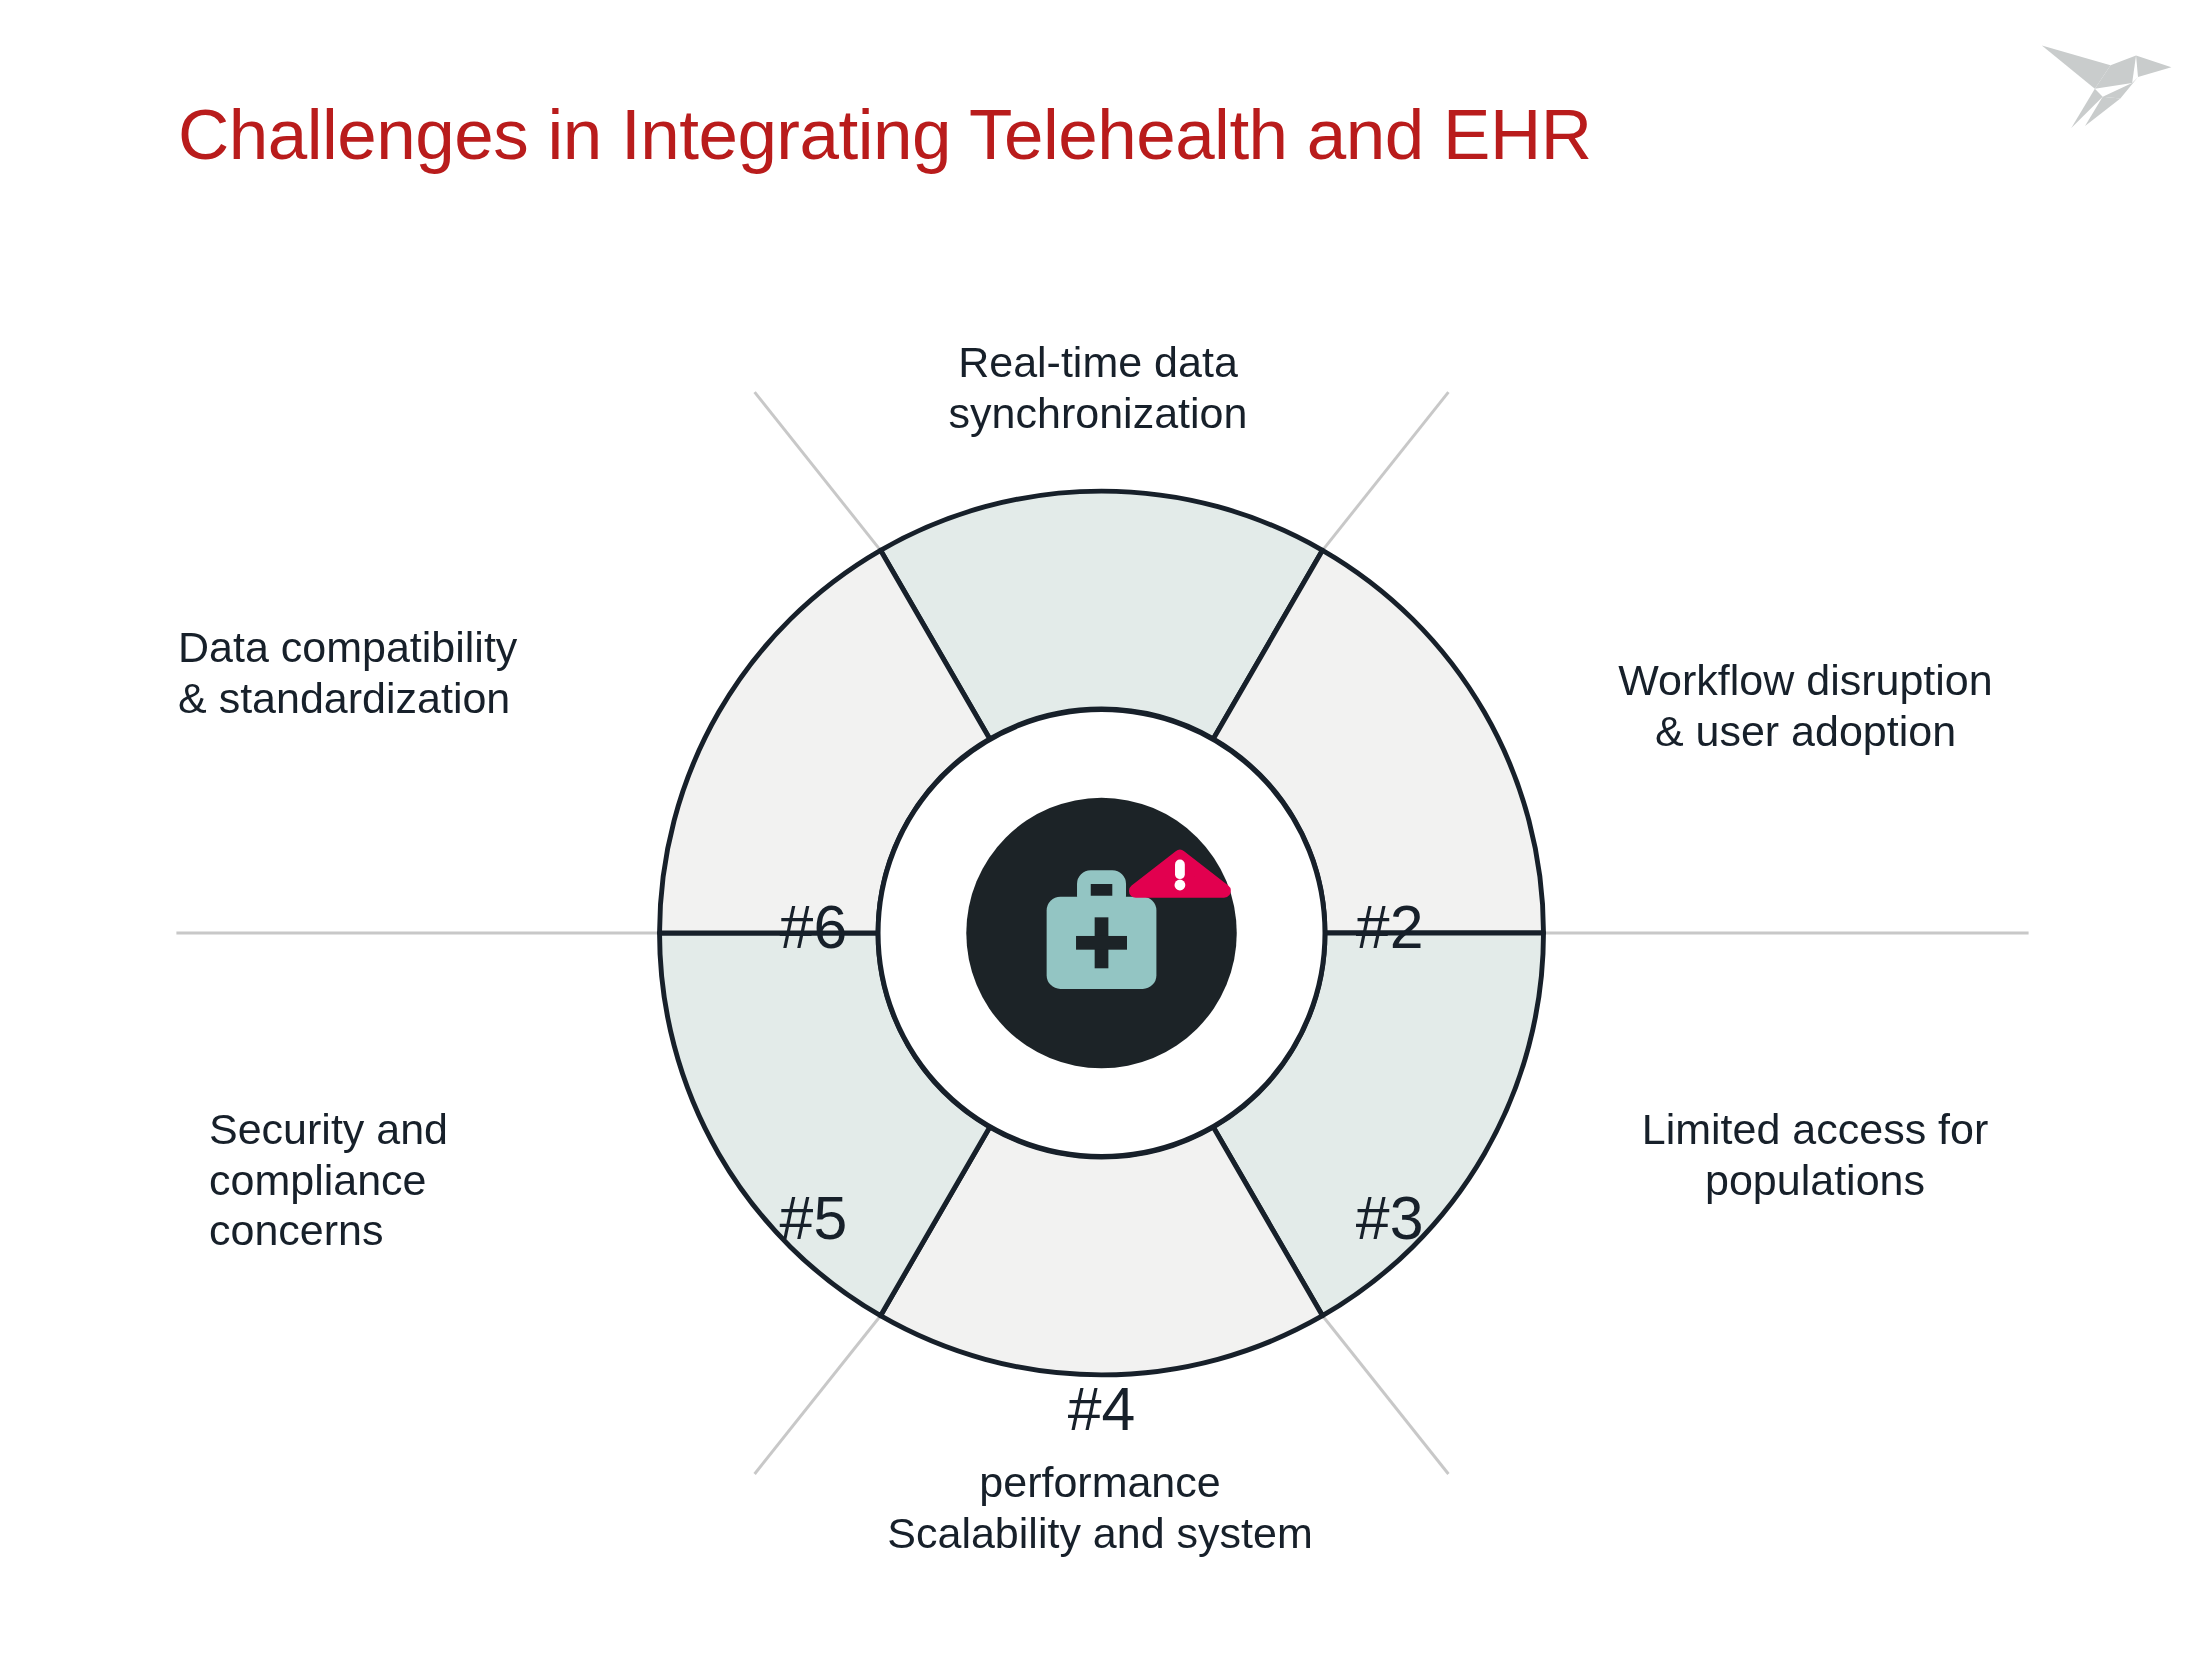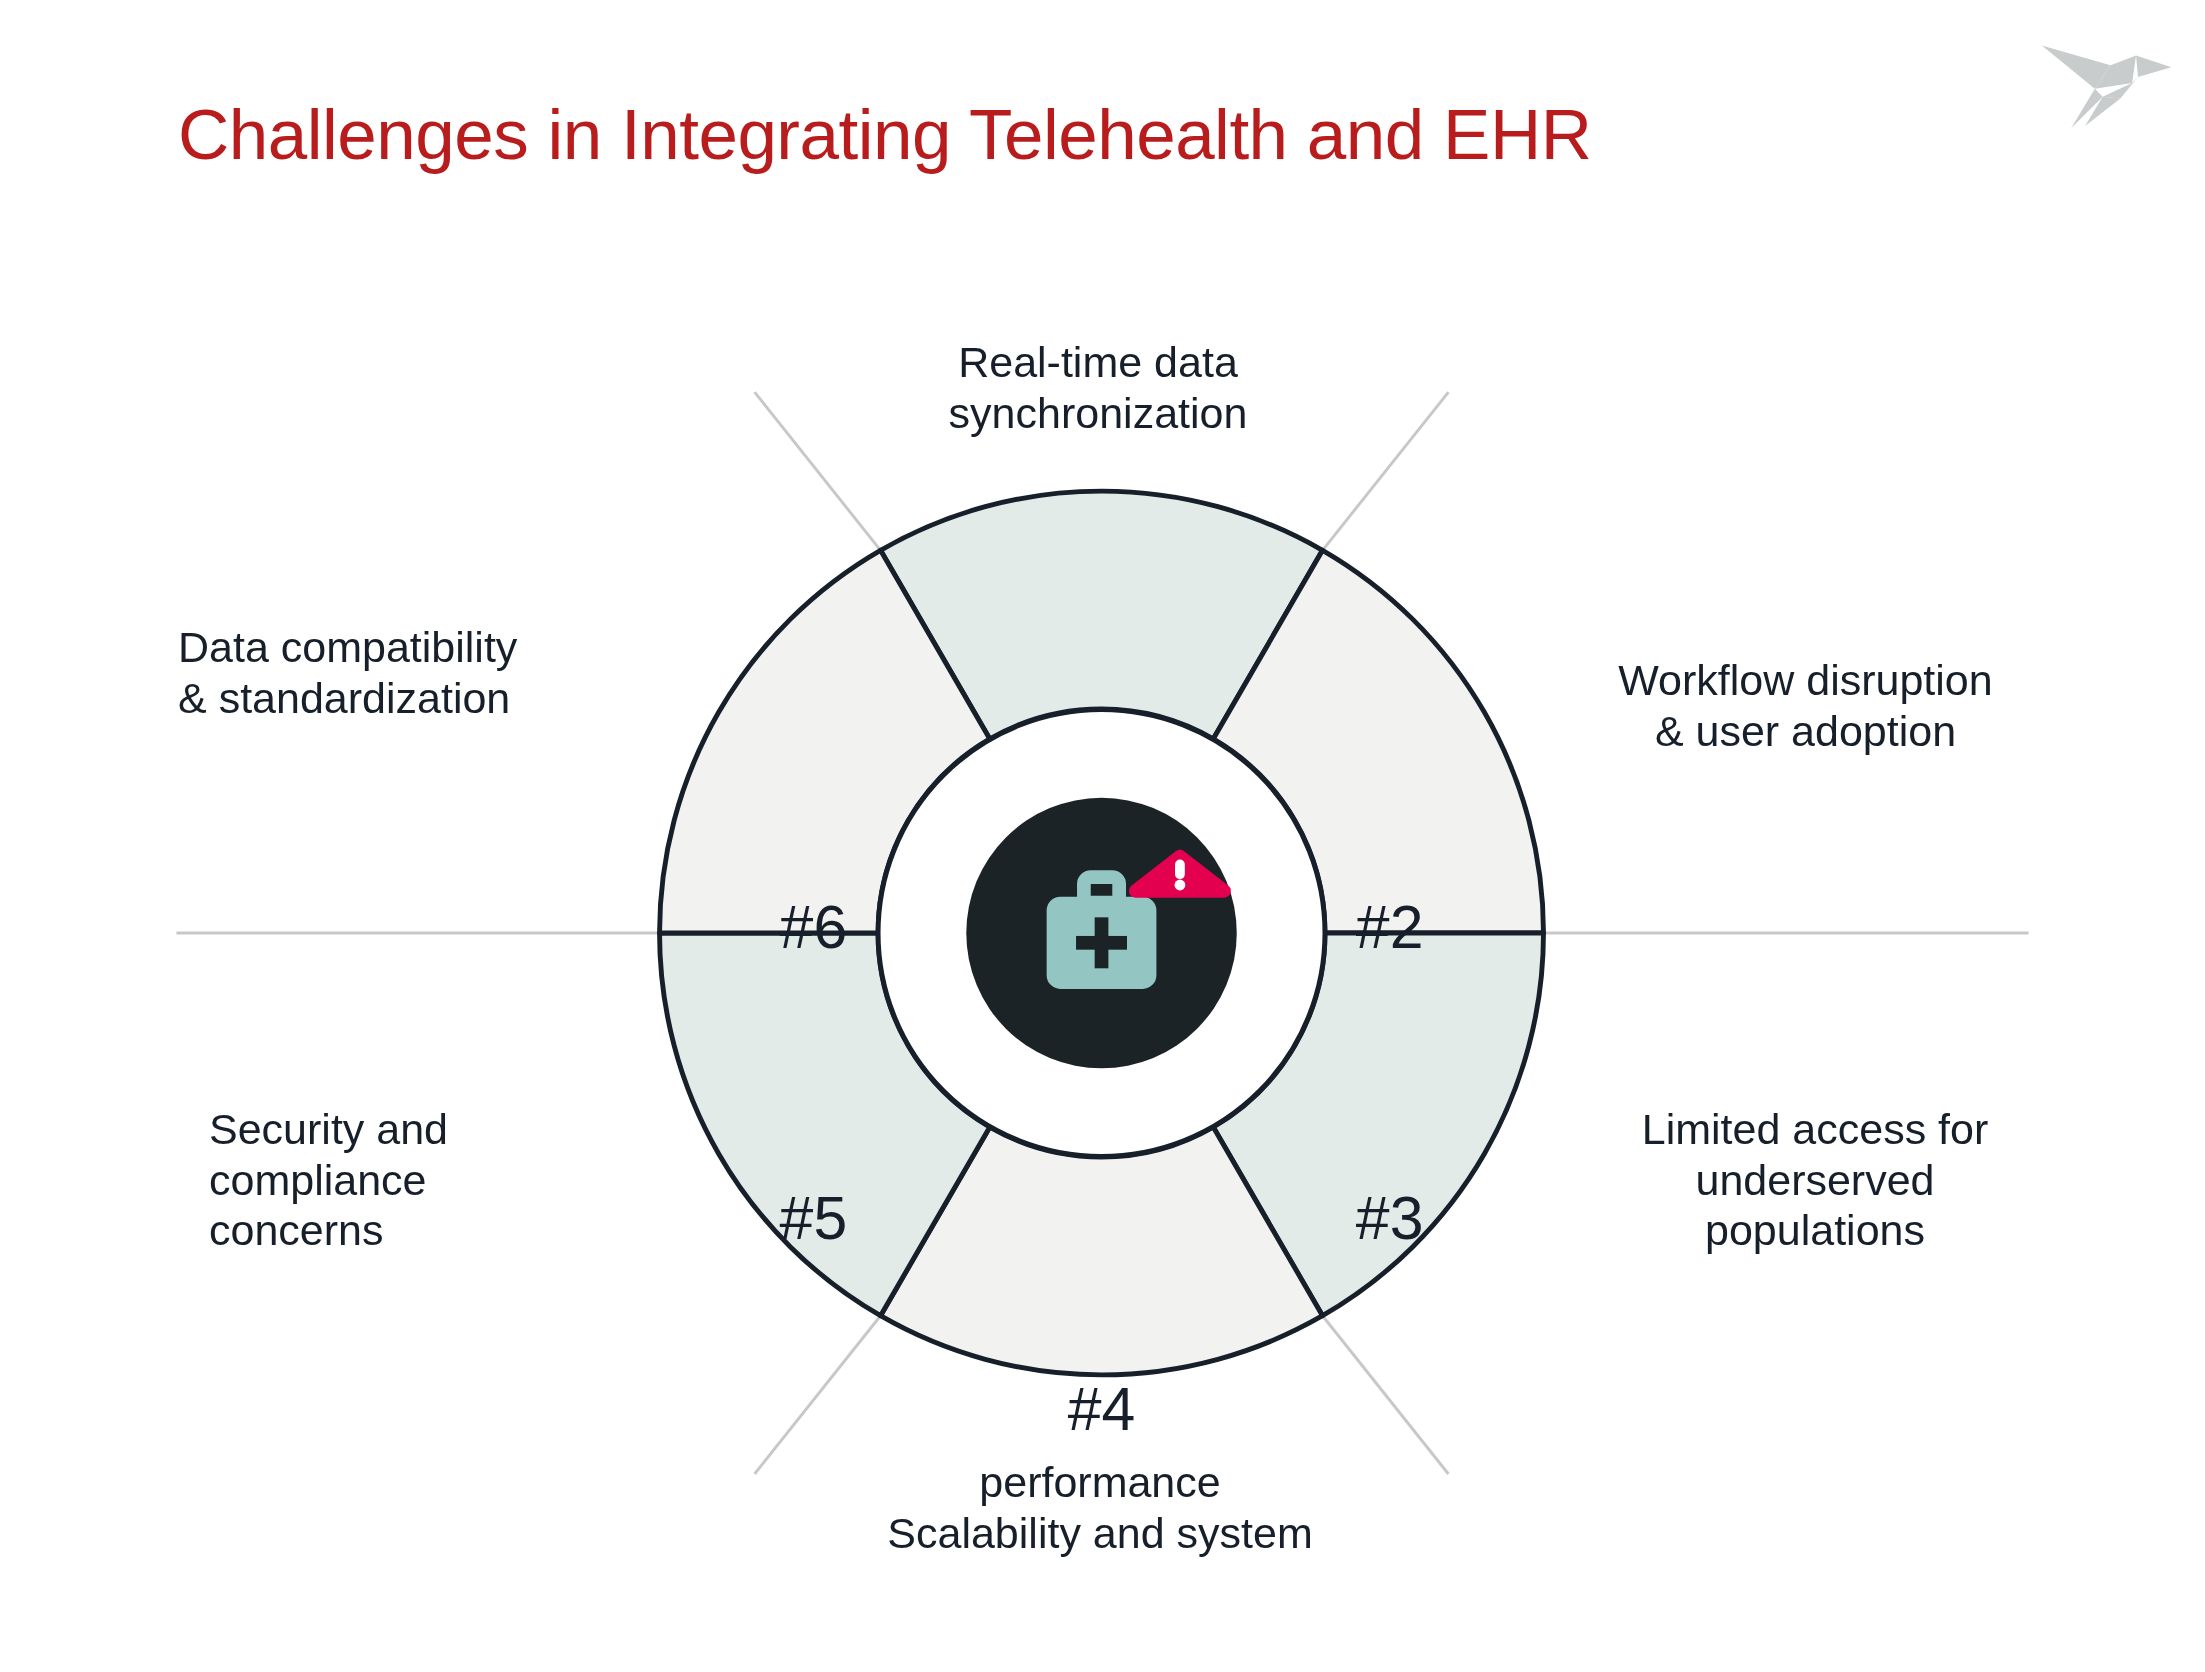--- a/index.html
+++ b/index.html
@@ -153,21 +153,20 @@
     <div>synchronization</div>
   </div>
 
   <div class="callout right" id="label-2">
     <div>Workflow disruption</div>
     <div>&amp; user adoption</div>
   </div>
 
   <div class="callout right" id="label-3">
     <div>Limited access for</div>
-    <div>underserved</div>
     <div>populations</div>
   </div>
 
   <div class="callout center" id="label-4">
     <div>performance</div>
     <div>Scalability and system</div>
   </div>
 
   <div class="callout left" id="label-5">
     <div>Security and</div>

